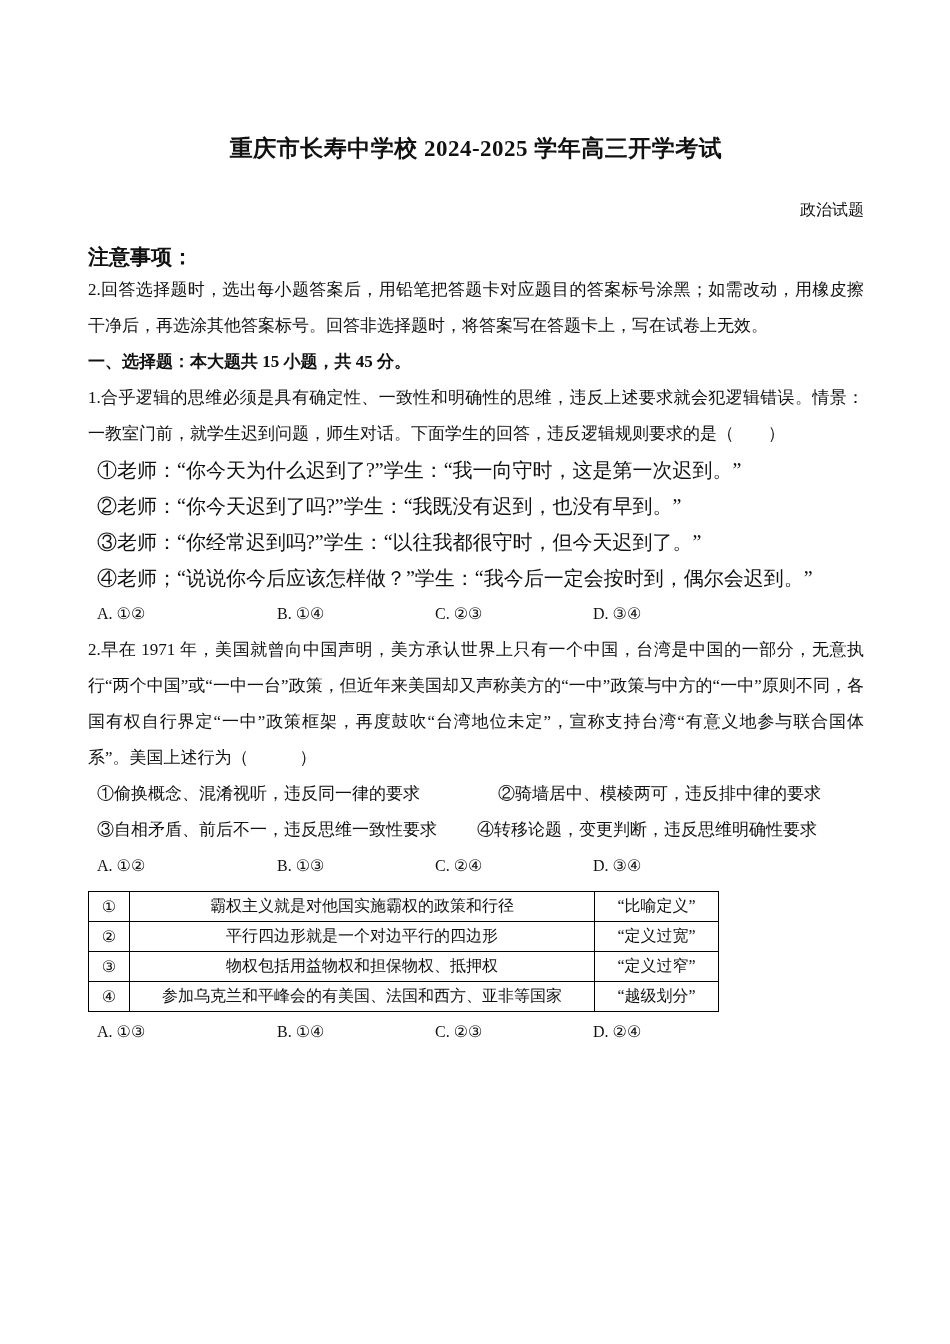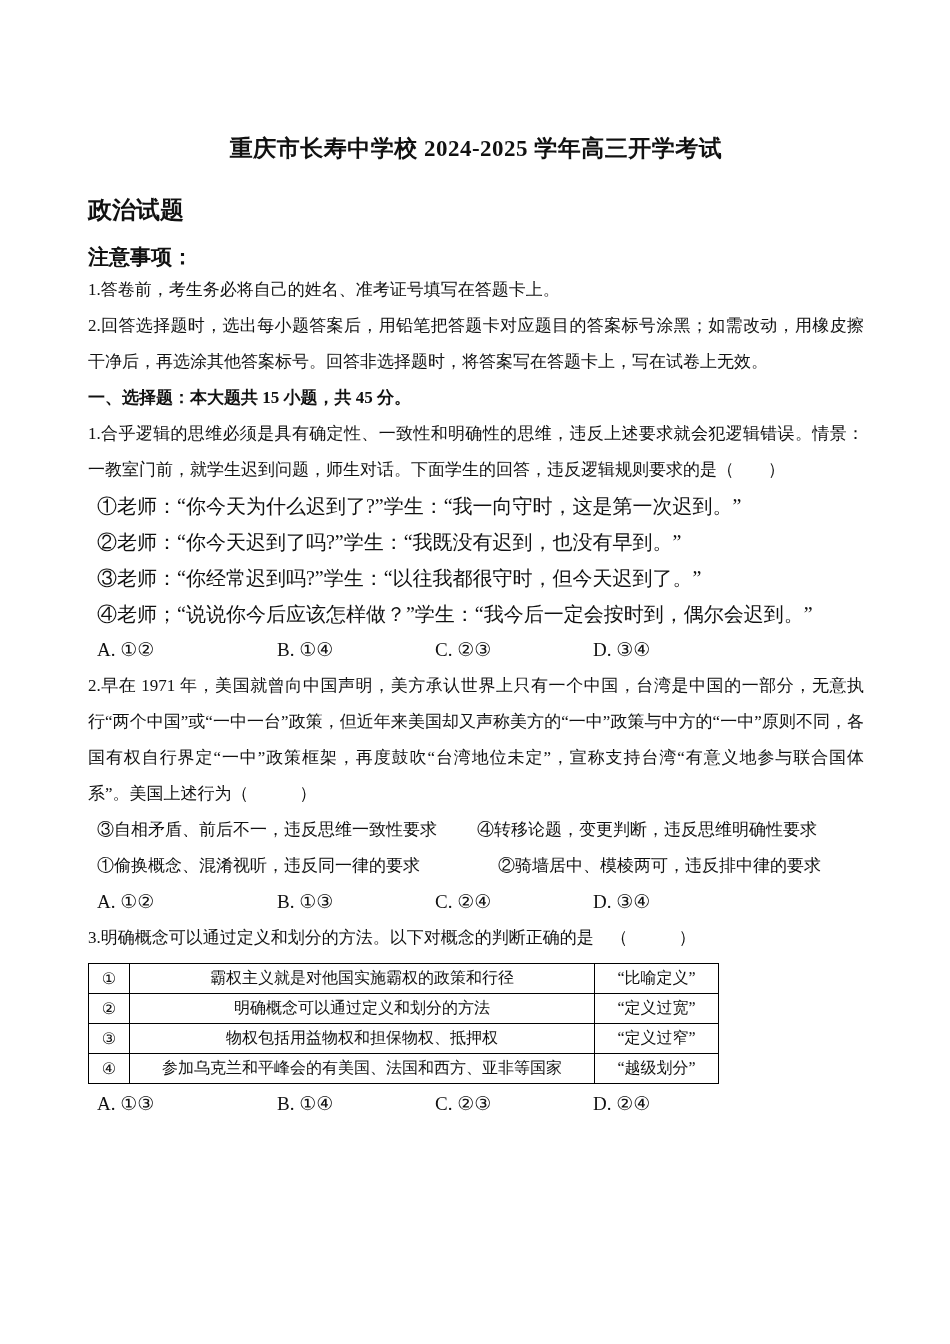--- a/index.html
+++ b/index.html
@@ -17,23 +17,23 @@
     padding: 133px 86px 0 88px;
   }
   .title {
     font-size: 23px;
     font-weight: 700;
     text-align: center;
     line-height: 32px;
     letter-spacing: 0.5px;
   }
   .subtitle {
-    font-size: 24px;
-    font-weight: 700;
-    text-align: left;
+    font-size: 16px;
+    font-weight: 400;
+    text-align: right;
     line-height: 30px;
     margin-top: 30px;
   }
   .notice-head {
     font-family: "Liberation Sans", "DejaVu Sans", sans-serif;
     font-size: 21px;
     font-weight: 700;
     line-height: 30px;
     margin-top: 17px;
   }
@@ -70,21 +70,21 @@
   .pair {
     font-size: 17px;
     line-height: 36px;
     padding-left: 9px;
     white-space: nowrap;
   }
   .pair .p-left { display: inline-block; }
   .pair .pw1 { width: 401px; }
   .pair .pw2 { width: 380px; }
   .opts {
-    font-size: 19px;
+    font-size: 16px;
     line-height: 36px;
     padding-left: 9px;
     white-space: nowrap;
   }
   .opts .opt { display: inline-block; }
   .opts .wA { width: 180px; }
   .opts .wB { width: 158px; }
   .opts .wC { width: 158px; }
   table.qtable {
     border-collapse: collapse;
@@ -108,56 +108,54 @@
 </style>
 </head>
 <body>
 
 <div class="page">
 
   <div class="title">重庆市长寿中学校 2024-2025 学年高三开学考试</div>
   <div class="subtitle">政治试题</div>
 
   <div class="notice-head">注意事项：</div>
-  <p class="body-line">1.答卷前，考生务必将自己的姓名、准考证号填写在答题卡上。</p>
   <p class="body-line">2.回答选择题时，选出每小题答案后，用铅笔把答题卡对应题目的答案标号涂黑；如需改动，用橡皮擦干净后，再选涂其他答案标号。回答非选择题时，将答案写在答题卡上，写在试卷上无效。</p>
 
   <div class="sec-sub">一、选择题：本大题共 15 小题，共 45 分。</div>
 
   <p class="stem">1.合乎逻辑的思维必须是具有确定性、一致性和明确性的思维，违反上述要求就会犯逻辑错误。情景：一教室门前，就学生迟到问题，师生对话。下面学生的回答，违反逻辑规则要求的是（　　）</p>
   <div class="subitem">①老师：“你今天为什么迟到了?”学生：“我一向守时，这是第一次迟到。”</div>
   <div class="subitem">②老师：“你今天迟到了吗?”学生：“我既没有迟到，也没有早到。”</div>
   <div class="subitem">③老师：“你经常迟到吗?”学生：“以往我都很守时，但今天迟到了。”</div>
   <div class="subitem">④老师；“说说你今后应该怎样做？”学生：“我今后一定会按时到，偶尔会迟到。”</div>
   <div class="opts">
     <span class="opt wA">A. ①②</span><span class="opt wB">B. ①④</span><span class="opt wC">C. ②③</span><span class="opt">D. ③④</span>
   </div>
 
   <p class="stem">2.早在 1971 年，美国就曾向中国声明，美方承认世界上只有一个中国，台湾是中国的一部分，无意执行“两个中国”或“一中一台”政策，但近年来美国却又声称美方的“一中”政策与中方的“一中”原则不同，各国有权自行界定“一中”政策框架，再度鼓吹“台湾地位未定”，宣称支持台湾“有意义地参与联合国体系”。美国上述行为（　　　）</p>
   <div class="pair">
-    <span class="p-left pw2">③自相矛盾、前后不一，违反思维一致性要求</span><span>④转移论题，变更判断，违反思维明确性要求</span>
+    <span class="p-left pw1">①偷换概念、混淆视听，违反同一律的要求</span><span>②骑墙居中、模棱两可，违反排中律的要求</span>
   </div>
   <div class="pair">
-    <span class="p-left pw1">①偷换概念、混淆视听，违反同一律的要求</span><span>②骑墙居中、模棱两可，违反排中律的要求</span>
+    <span class="p-left pw2">③自相矛盾、前后不一，违反思维一致性要求</span><span>④转移论题，变更判断，违反思维明确性要求</span>
   </div>
   <div class="opts">
     <span class="opt wA">A. ①②</span><span class="opt wB">B. ①③</span><span class="opt wC">C. ②④</span><span class="opt">D. ③④</span>
   </div>
 
-  <p class="stem">3.明确概念可以通过定义和划分的方法。以下对概念的判断正确的是　（　　　）</p>
   <table class="qtable">
     <tbody>
       <tr>
         <td class="c1">①</td>
         <td class="c2">霸权主义就是对他国实施霸权的政策和行径</td>
         <td class="c3">“比喻定义”</td>
       </tr>
       <tr>
         <td class="c1">②</td>
-        <td class="c2">明确概念可以通过定义和划分的方法</td>
+        <td class="c2">平行四边形就是一个对边平行的四边形</td>
         <td class="c3">“定义过宽”</td>
       </tr>
       <tr>
         <td class="c1">③</td>
         <td class="c2">物权包括用益物权和担保物权、抵押权</td>
         <td class="c3">“定义过窄”</td>
       </tr>
       <tr>
         <td class="c1">④</td>
         <td class="c2">参加乌克兰和平峰会的有美国、法国和西方、亚非等国家</td>

